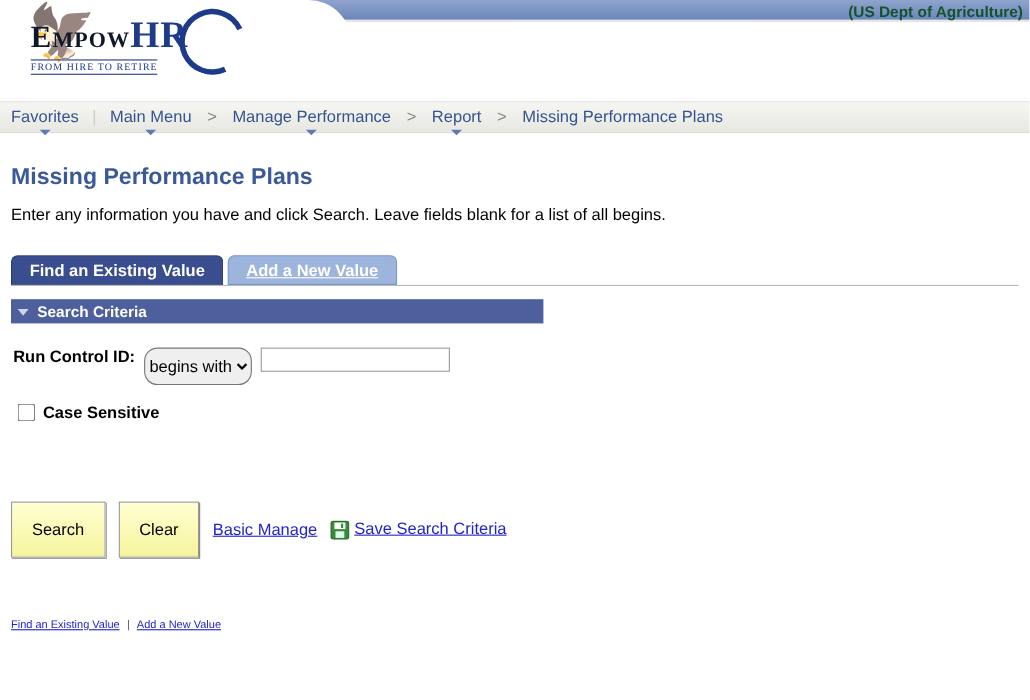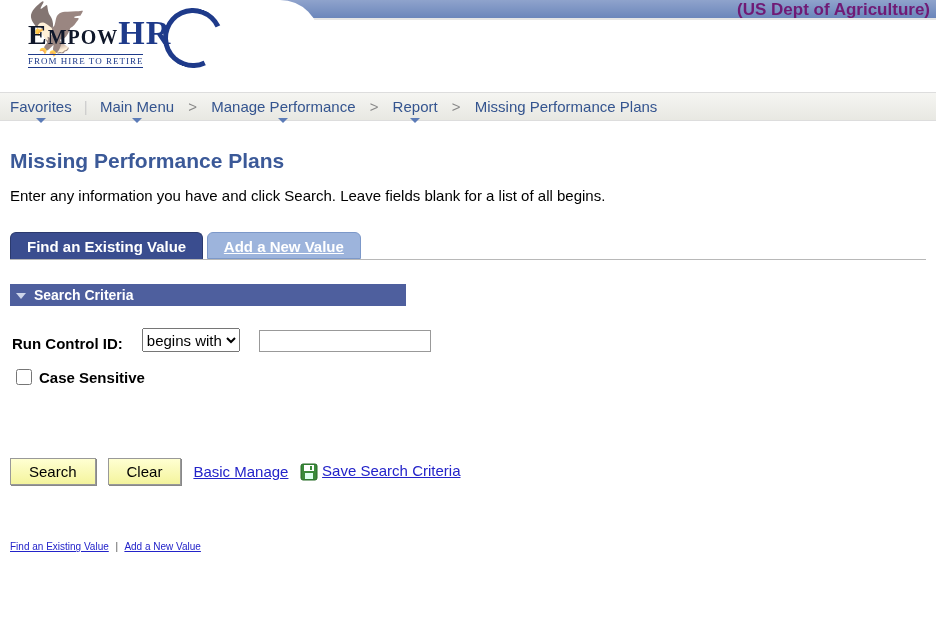--- a/index.html
+++ b/index.html
@@ -26,22 +26,22 @@
   .header-curve {
     position: absolute;
     top: 0; left: 0;
     width: 320px; height: 40px;
     background: #fff;
     border-top-right-radius: 40px 40px;
   }
   .header-org {
     position: absolute;
     top: 0; right: 6px;
-    color: #701a75;
-    font-size: 17px;
+    color: #14532d;
+    font-size: 14px;
     font-weight: bold;
     line-height: 20px;
   }
   .logo {
     position: absolute;
     left: 28px; top: 2px;
     width: 210px;
   }
   .logo-eagle {
     position: absolute;
@@ -155,53 +155,54 @@
     border: 1px solid #2b3a6e;
     border-bottom: 1px solid #3a4d8f;
   }
   .tab.inactive {
     background: #9db4dc;
     color: #fff;
     border: 1px solid #7c98c9;
     text-decoration: underline;
   }
   .section-header {
-    margin-top: 24px;
+    margin-top: 12px;
     background: #4e5f9e;
     color: #fff;
     font-weight: bold;
     font-size: 14px;
     padding: 3px 6px;
-    width: 396px;
+    width: 484px;
   }
   .section-header .tri {
     display: inline-block;
     width: 0; height: 0;
     border-left: 5px solid transparent;
     border-right: 5px solid transparent;
     border-top: 6px solid #cdd5ea;
     margin-right: 4px;
     vertical-align: middle;
   }
   .criteria {
     padding: 22px 2px 10px 2px;
   }
   .criteria-row {
     display: flex;
-    align-items: flex-end;
-    gap: 19px;
+    align-items: flex-start;
+    gap: 8px;
     margin-bottom: 14px;
   }
   .criteria-row label.field-label {
     font-weight: bold;
     font-size: 15px;
   }
   .criteria-row select {
     font-size: 15px;
-    height: 24px;
+    height: 34px;
+    border-radius: 12px;
   }
   .criteria-row input[type=text] {
     font-size: 14px;
     height: 22px;
     width: 172px;
     border: 1px solid #999;
   }
   .cs-row {
     display: flex;
     align-items: center;
@@ -217,21 +218,21 @@
   .action-row {
     margin-top: 60px;
     display: flex;
     align-items: center;
     gap: 12px;
   }
   .btn {
     background: linear-gradient(to bottom, #ffffd2 0%, #f4f49d 100%);
     border: 1px solid #999;
     box-shadow: 1px 1px 0 #888;
-    padding: 4px 18px;
+    padding: 16px 18px;
     font-size: 15px;
     cursor: pointer;
   }
   .link {
     color: #2323c9;
     text-decoration: underline;
     font-size: 15px;
     cursor: pointer;
   }
   .save-icon {

